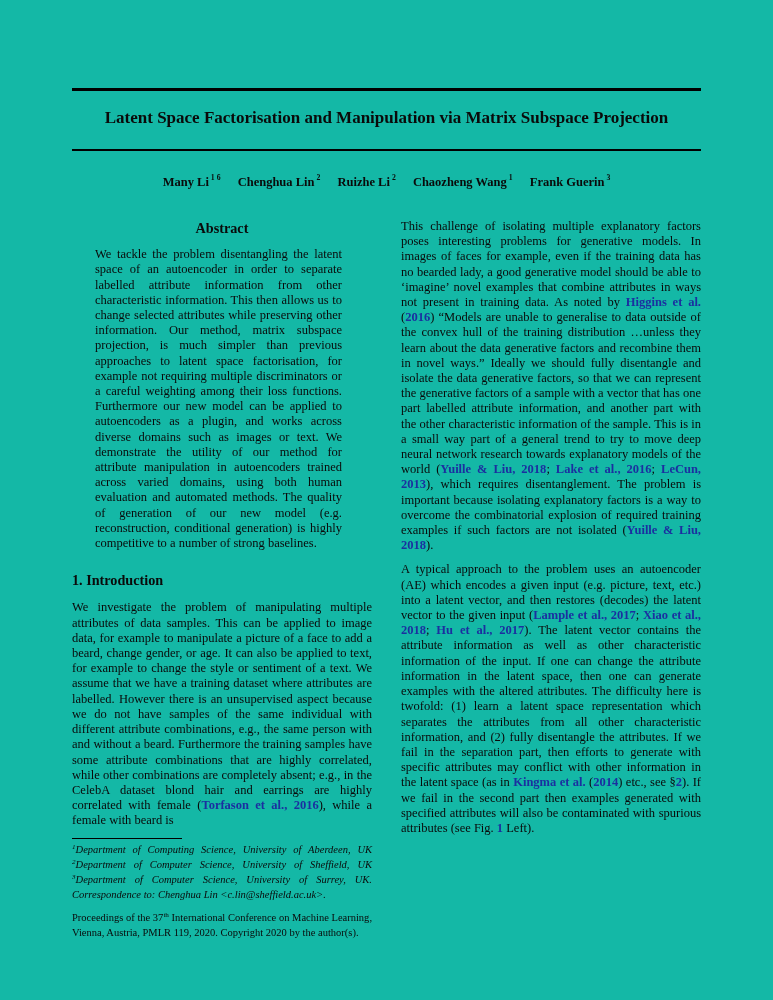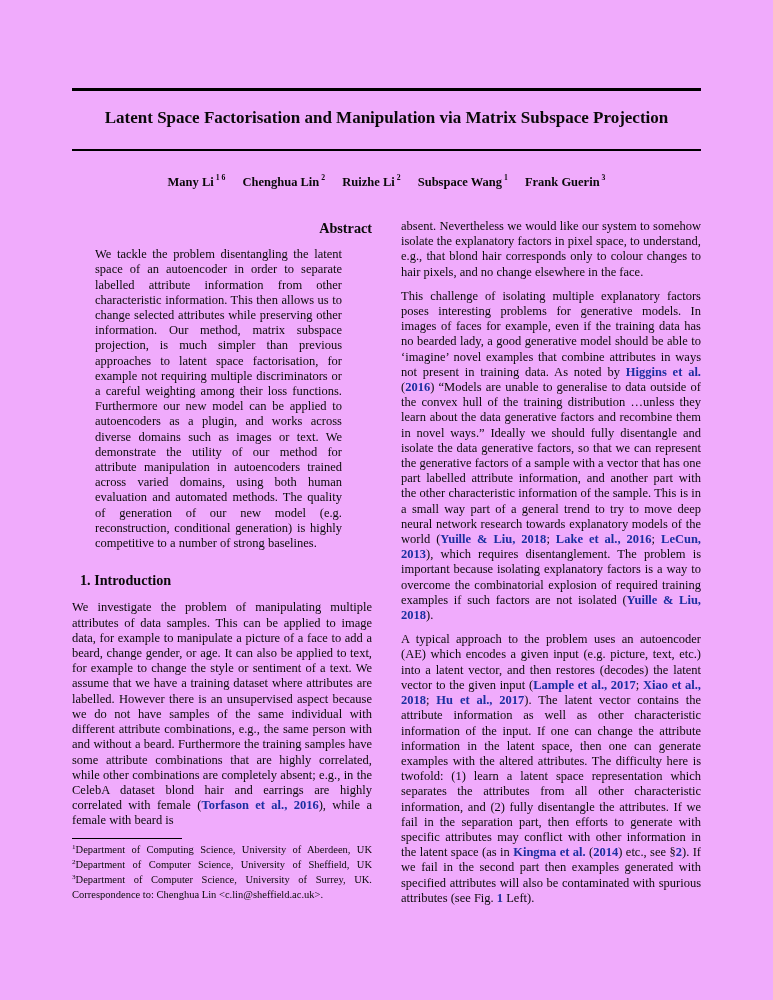--- a/index.html
+++ b/index.html
@@ -2,80 +2,80 @@
 <html lang="en" style="--link-color: #1b2fa0; --text-color: #0a0a0a;"><head>
 <meta charset="utf-8">
 <style>
   :root { --link-color: #1b2fa0; --text-color: #0a0a0a; }
   * { margin: 0; padding: 0; box-sizing: border-box; }
   html, body { background: #ffffff; }
   #page {
     position: relative;
     width: 773px;
     height: 1000px;
-    background: #f0abfc;
+    background: #14b8a6;
     color: var(--text-color);
     font-family: "Liberation Serif", "DejaVu Serif", serif;
     overflow: hidden;
   }
   .rule-top { position: absolute; left: 72px; right: 72px; top: 88px; height: 3px; background: #000; }
   .rule-mid { position: absolute; left: 72px; right: 72px; top: 149px; height: 1.7px; background: #000; }
   .paper-title {
     position: absolute; left: 60px; width: 653px; top: 107px;
     text-align: center; font-weight: bold; font-size: 17px; line-height: 21px;
   }
   .authors-line {
     position: absolute; left: 60px; width: 653px; top: 174px;
     text-align: center; font-weight: bold; font-size: 12.5px;
   }
   .author { display: inline-block; margin: 0 7px; white-space: nowrap; }
   .author sup { font-size: 62%; position: relative; top: -0.15em; margin-left: 2px; }
   .col { position: absolute; top: 219px; width: 300px; font-size: 12.5px; line-height: 15.2px; text-align: justify; hyphens: auto; -webkit-hyphens: auto; }
   .col-left  { left: 72px; }
   .col-right { left: 401px; }
-  .abstract-heading { text-align: right; font-weight: bold; font-size: 14.2px; margin: 2px 0 11px 0; }
+  .abstract-heading { text-align: center; font-weight: bold; font-size: 14.2px; margin: 2px 0 11px 0; }
   .abstract-body { padding: 0 30px 0 23px; }
-  .section-heading { font-weight: bold; font-size: 14.2px; margin: 22px 0 12px 8px; text-align: left; }
+  .section-heading { font-weight: bold; font-size: 14.2px; margin: 22px 0 12px 0; text-align: left; }
   .para { margin: 0 0 9px 0; }
   .footnote-rule { width: 110px; height: 1px; background: #000; margin-top: 6px; }
-  .footnote-affiliations { margin-top: 4px; font-size: 10.5px; line-height: 13px; }
+  .footnote-affiliations { margin-top: 4px; font-size: 10.5px; line-height: 13px; font-style: italic; }
   .footnote-proceedings { margin-top: 10px; font-size: 10.5px; line-height: 13.2px; }
   .s-link { color: var(--link-color); font-weight: bold; }
   .s-italic { }
   .s-sup { font-size: 68%; position: relative; top: -0.45em; }
 </style>
 </head>
 <body>
 
 <div id="page">
 
   <div class="rule-top"></div>
 
   <h1 class="paper-title">Latent Space Factorisation and Manipulation via Matrix Subspace Projection</h1>
 
   <div class="rule-mid"></div>
 
   <div class="authors-line">
     <span class="author"><span>Many Li</span><sup>1 6</sup></span>
     <span class="author"><span>Chenghua Lin</span><sup>2</sup></span>
     <span class="author"><span>Ruizhe Li</span><sup>2</sup></span>
-    <span class="author"><span>Subspace Wang</span><sup>1</sup></span>
+    <span class="author"><span>Chaozheng Wang</span><sup>1</sup></span>
     <span class="author"><span>Frank Guerin</span><sup>3</sup></span>
   </div>
 
   <div class="col col-left">
     <div class="abstract-heading">Abstract</div>
     <div class="abstract-body">We tackle the problem disentangling the latent space of an autoencoder in order to separate labelled attribute information from other characteristic information. This then allows us to change selected attributes while preserving other information. Our method, matrix subspace projection, is much simpler than previous approaches to latent space factorisation, for example not requiring multiple discriminators or a careful weighting among their loss functions. Furthermore our new model can be applied to autoencoders as a plugin, and works across diverse domains such as images or text. We demonstrate the utility of our method for attribute manipulation in autoencoders trained across varied domains, using both human evaluation and automated methods. The quality of generation of our new model (e.g. reconstruction, conditional generation) is highly competitive to a number of strong baselines.</div>
 
     <div class="section-heading">1. Introduction</div>
     <div class="para"><span>We investigate the problem of manipulating multiple attributes of data samples. This can be applied to image data, for example to manipulate a picture of a face to add a beard, change gender, or age. It can also be applied to text, for example to change the style or sentiment of a text. We assume that we have a training dataset where attributes are labelled. However there is an unsupervised aspect because we do not have samples of the same individual with different attribute combinations, e.g., the same person with and without a beard. Furthermore the training samples have some attribute combinations that are highly correlated, while other combinations are completely absent; e.g., in the CelebA dataset blond hair and earrings are highly correlated with female (</span><span class="s-link">Torfason et al., 2016</span><span>), while a female with beard is</span></div>
 
     <div class="footnote-rule"></div>
     <div class="footnote-affiliations"><span class="s-sup">1</span><span>Department of Computing Science, University of Aberdeen, UK </span><span class="s-sup">2</span><span>Department of Computer Science, University of Sheffield, UK </span><span class="s-sup">3</span><span>Department of Computer Science, University of Surrey, UK. Correspondence to: Chenghua Lin &lt;c.lin@sheffield.ac.uk&gt;.</span></div>
+    <div class="footnote-proceedings"><span class="s-italic">Proceedings of the 37</span><span class="s-italic s-sup">th</span><span class="s-italic"> International Conference on Machine Learning</span><span>, Vienna, Austria, PMLR 119, 2020. Copyright 2020 by the author(s).</span></div>
   </div>
 
   <div class="col col-right">
-    <div class="para">absent. Nevertheless we would like our system to somehow isolate the explanatory factors in pixel space, to understand, e.g., that blond hair corresponds only to colour changes to hair pixels, and no change elsewhere in the face.</div>
     <div class="para"><span>This challenge of isolating multiple explanatory factors poses interesting problems for generative models. In images of faces for example, even if the training data has no bearded lady, a good generative model should be able to ‘imagine’ novel examples that combine attributes in ways not present in training data. As noted by </span><span class="s-link">Higgins et al.</span><span> (</span><span class="s-link">2016</span><span>) “Models are unable to generalise to data outside of the convex hull of the training distribution …unless they learn about the data generative factors and recombine them in novel ways.” Ideally we should fully disentangle and isolate the data generative factors, so that we can represent the generative factors of a sample with a vector that has one part labelled attribute information, and another part with the other characteristic information of the sample. This is in a small way part of a general trend to try to move deep neural network research towards explanatory models of the world (</span><span class="s-link">Yuille &amp; Liu, 2018</span><span>; </span><span class="s-link">Lake et al., 2016</span><span>; </span><span class="s-link">LeCun, 2013</span><span>), which requires disentanglement. The problem is important because isolating explanatory factors is a way to overcome the combinatorial explosion of required training examples if such factors are not isolated (</span><span class="s-link">Yuille &amp; Liu, 2018</span><span>).</span></div>
     <div class="para"><span>A typical approach to the problem uses an autoencoder (AE) which encodes a given input (e.g. picture, text, etc.) into a </span><span class="s-italic">latent vector</span><span>, and then restores (decodes) the latent vector to the given input (</span><span class="s-link">Lample et al., 2017</span><span>; </span><span class="s-link">Xiao et al., 2018</span><span>; </span><span class="s-link">Hu et al., 2017</span><span>). The latent vector contains the attribute information as well as other characteristic information of the input. If one can change the attribute information in the latent space, then one can generate examples with the altered attributes. The difficulty here is twofold: (1) learn a latent space representation which separates the attributes from all other characteristic information, and (2) fully disentangle the attributes. If we fail in the separation part, then efforts to generate with specific attributes may conflict with other information in the latent space (as in </span><span class="s-link">Kingma et al.</span><span> (</span><span class="s-link">2014</span><span>) etc., see §</span><span class="s-link">2</span><span>). If we fail in the second part then examples generated with specified attributes will also be contaminated with spurious attributes (see Fig. </span><span class="s-link">1</span><span> Left).</span></div>
   </div>
 
 </div>
 
 </body></html>

